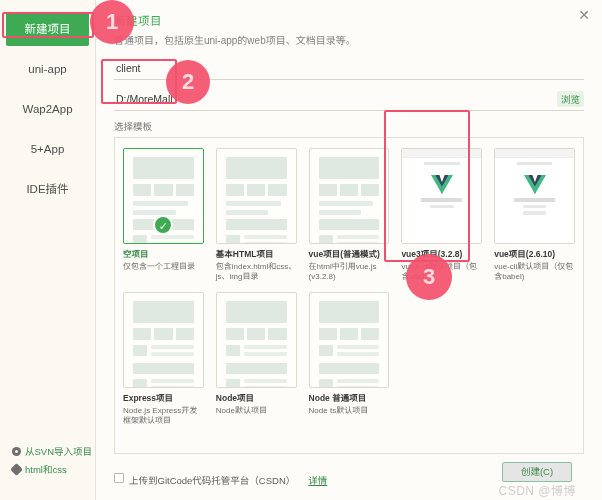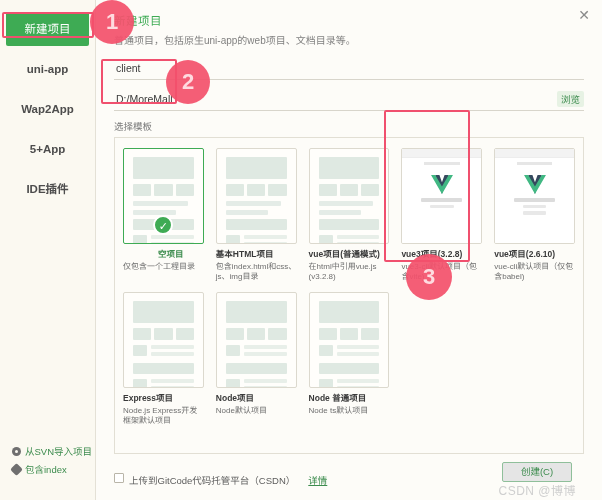--- a/index.html
+++ b/index.html
@@ -32,21 +32,20 @@
   }
   .side-item {
     height: 34px;
     line-height: 34px;
     text-align: center;
     font-size: 11.5px;
     color: #4d4d4d;
     margin: 0 6px 6px 6px;
     border-radius: 2px;
     white-space: nowrap;
-    font-weight: bold;
   }
   .side-item.active {
     background: #3eab54;
     color: #ffffff;
     font-weight: normal;
   }
   .side-bottom {
     position: absolute;
     left: 4px; bottom: 22px;
     width: 96px;
@@ -189,21 +188,21 @@
   .tpl-card.selected .tpl-thumb {
     border: 1px solid #3eab54;
   }
   .tpl-name {
     font-size: 8.5px;
     font-weight: bold;
     color: #3a3a3a;
     margin-top: 5px;
     line-height: 1.25;
   }
-  .tpl-card.selected .tpl-name { color: #3d8c4e; margin-left: 35px; }
+  .tpl-card.selected .tpl-name { color: #3d8c4e; }
   .tpl-sub {
     font-size: 8px;
     color: #6f6f6f;
     line-height: 1.3;
     margin-top: 2px;
   }
 
   
   .wf-block { background:#dfe9e2; border-radius:1px; }
   .wf-head { height: 22px; margin-bottom: 5px; }
@@ -324,21 +323,21 @@
       <span>IDE插件</span>
     </div>
 
     <div class="side-bottom">
       <div class="side-link">
         <span class="dot"></span>
         <span>从SVN导入项目</span>
       </div>
       <div class="side-link">
         <span class="dot diamond"></span>
-        <span>包含index</span>
+        <span>html和css</span>
       </div>
     </div>
   </div>
 
   <div class="main">
 
     <div class="close-btn">✕</div>
 
     <div class="panel-title">新建项目</div>
     <div class="panel-desc">普通项目，包括原生uni-app的web项目、文档目录等。</div>

